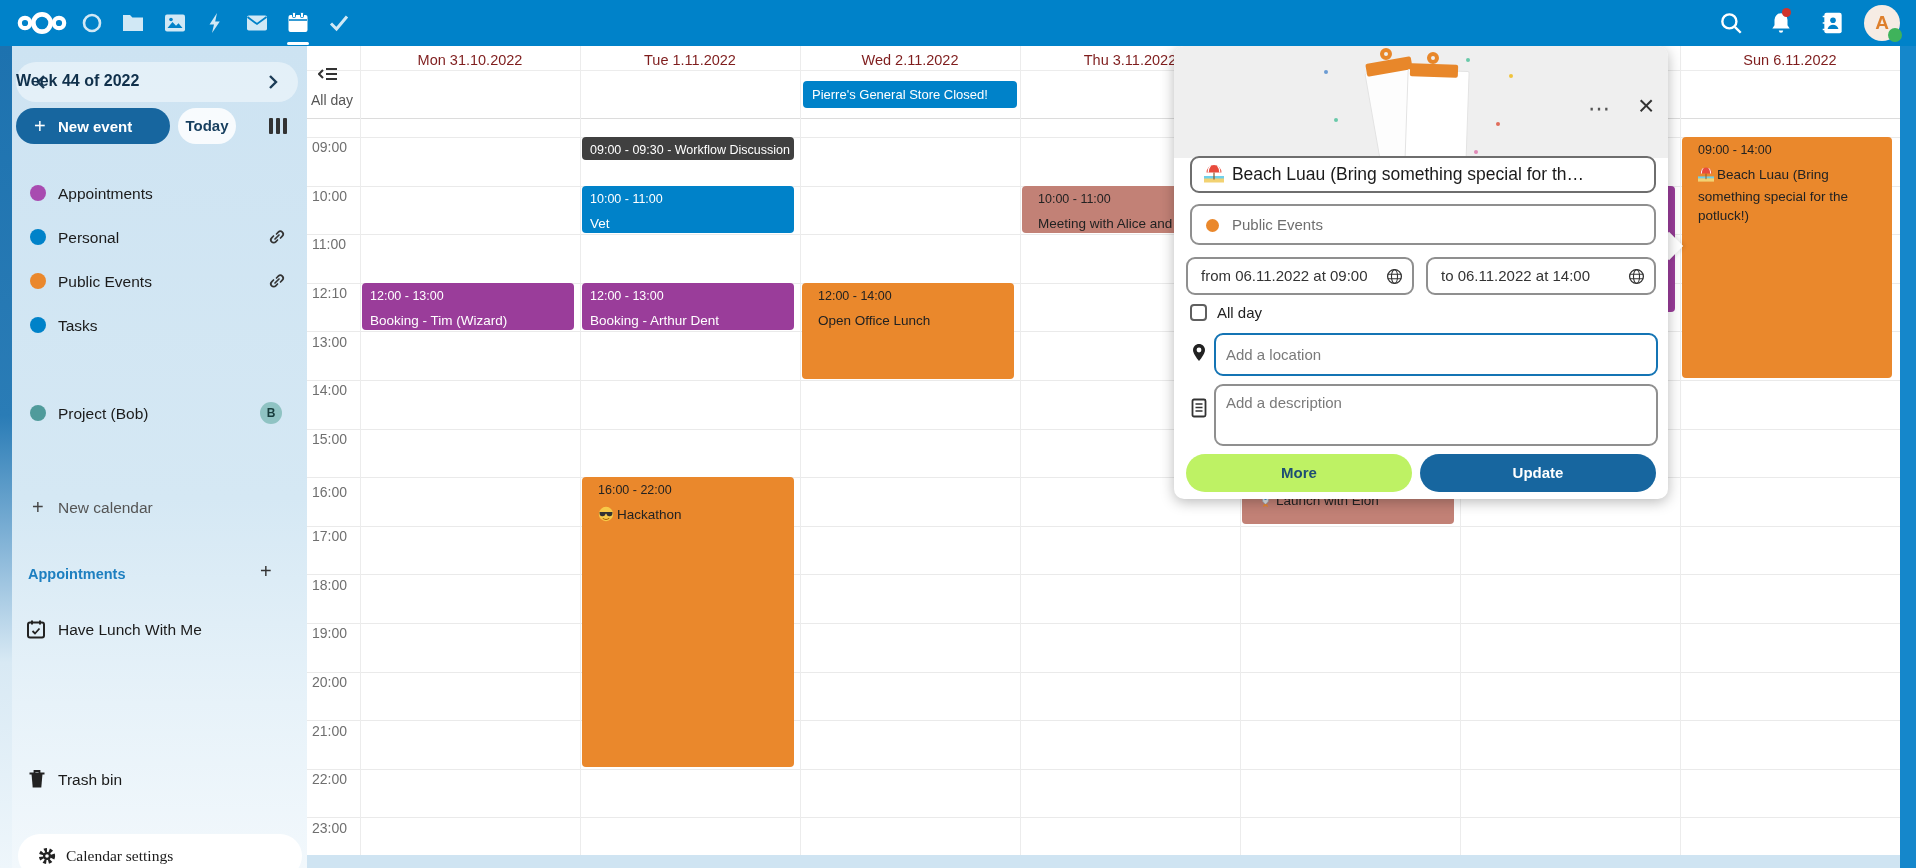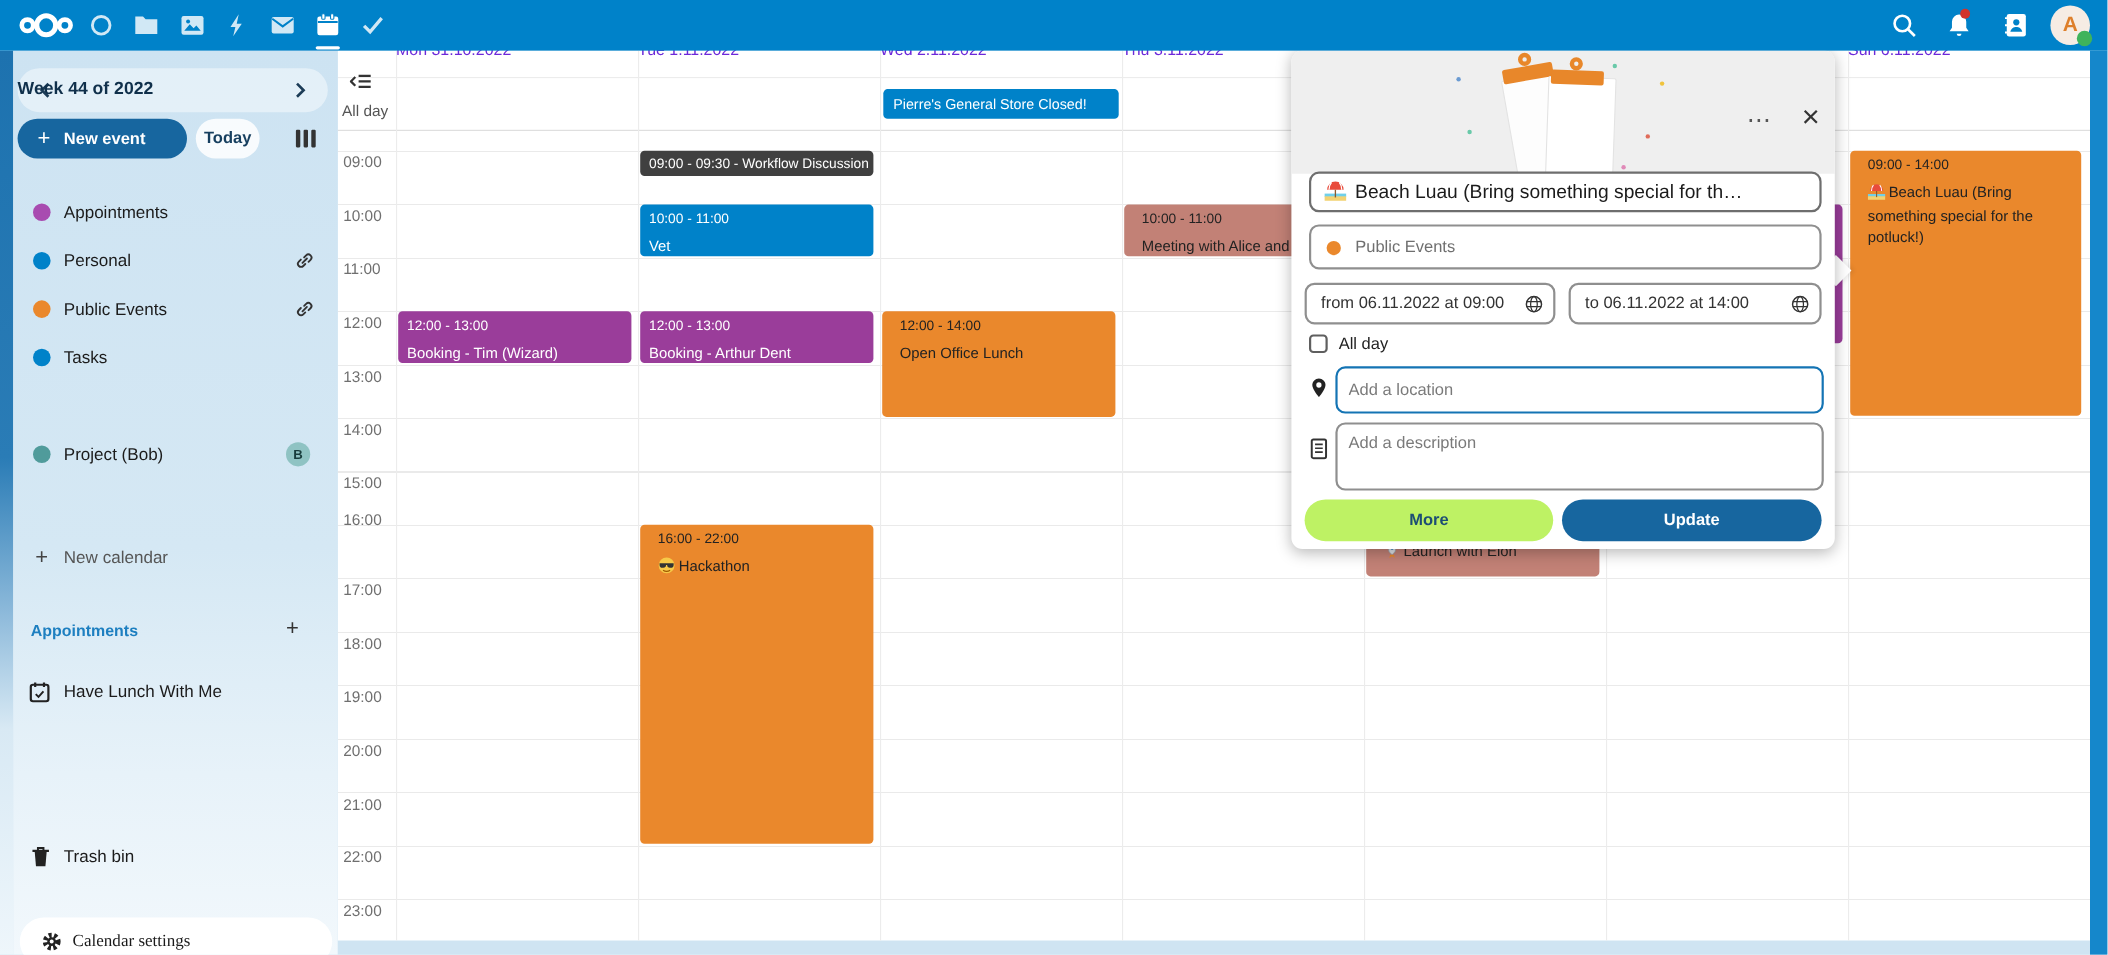--- a/index.html
+++ b/index.html
@@ -63,21 +63,21 @@
   .settings-icon { position:absolute; left:20px; top:13px; width:18px; height:18px; }
   .settings-label { position:absolute; left:48px; top:13px; font-size:15.5px; color:#1b1b1b; }
 
   
   .grid-bg { position:absolute; left:307px; top:46px; width:1593px; height:809px; background:#fff; }
   .hlines { position:absolute; left:307px; top:137px; width:1593px; height:718px;
             background:repeating-linear-gradient(to bottom,#eaeaea 0 1px,transparent 1px 48.6px); }
   .vline { position:absolute; top:46px; width:1px; height:809px; background:#ececec; }
   .hdr-sep { position:absolute; left:307px; top:70px; width:1593px; height:1px; background:#ececec; }
   .allday-sep { position:absolute; left:307px; top:118px; width:1593px; height:1px; background:#dcdcdc; }
-  .day-hdr { position:absolute; top:38px; width:220px; text-align:left; font-size:14.5px; color:#6d28d9; }
+  .day-hdr { position:absolute; top:52px; width:220px; text-align:center; font-size:14.5px; color:#7f1d1d; }
   .time-lbl { position:absolute; left:312px; font-size:14px; color:#6f6f6f; }
   .allday-lbl { position:absolute; left:311px; top:92px; font-size:14px; color:#555; }
   .collapse-ic { position:absolute; left:318px; top:66px; width:20px; height:16px; cursor:pointer; }
   .allday-event { position:absolute; top:81px; height:27px; border-radius:4px; color:#fff; font-size:13px;
                   line-height:27px; padding:0 9px; white-space:nowrap; overflow:hidden; cursor:pointer; z-index:10; }
   .event { position:absolute; border-radius:4px; padding:6px 8px; overflow:hidden; cursor:pointer; z-index:10; }
   .event .etime { font-size:12.5px; display:block; }
   .event .etitle { font-size:13.5px; display:block; margin-top:8px; line-height:19px; }
   .event.light { color:#fff; }
   .event.dark { color:#222;padding-left:16px; }
@@ -149,25 +149,25 @@
   <div class="day-hdr" style="left:1020px">Thu 3.11.2022</div>
   <div class="day-hdr" style="left:1240px"></div>
   <div class="day-hdr" style="left:1460px"></div>
   <div class="day-hdr" style="left:1680px">Sun 6.11.2022</div>
 
   <div class="allday-lbl">All day</div>
 
   <span class="time-lbl" style="top:139px">09:00</span>
   <span class="time-lbl" style="top:188px">10:00</span>
   <span class="time-lbl" style="top:236px">11:00</span>
-  <span class="time-lbl" style="top:285px">12:00</span>
+  <span class="time-lbl" style="top:285px">12:10</span>
   <span class="time-lbl" style="top:334px">13:00</span>
   <span class="time-lbl" style="top:382px">14:00</span>
   <span class="time-lbl" style="top:431px">15:00</span>
-  <span class="time-lbl" style="top:464px">16:00</span>
+  <span class="time-lbl" style="top:484px">16:00</span>
   <span class="time-lbl" style="top:528px">17:00</span>
   <span class="time-lbl" style="top:577px">18:00</span>
   <span class="time-lbl" style="top:625px">19:00</span>
   <span class="time-lbl" style="top:674px">20:00</span>
   <span class="time-lbl" style="top:723px">21:00</span>
   <span class="time-lbl" style="top:771px">22:00</span>
   <span class="time-lbl" style="top:820px">23:00</span>
 
   <div class="allday-event" style="left: 803px; width: 214px; background: rgb(0, 130, 201);">Pierre's General Store Closed!</div>
 

